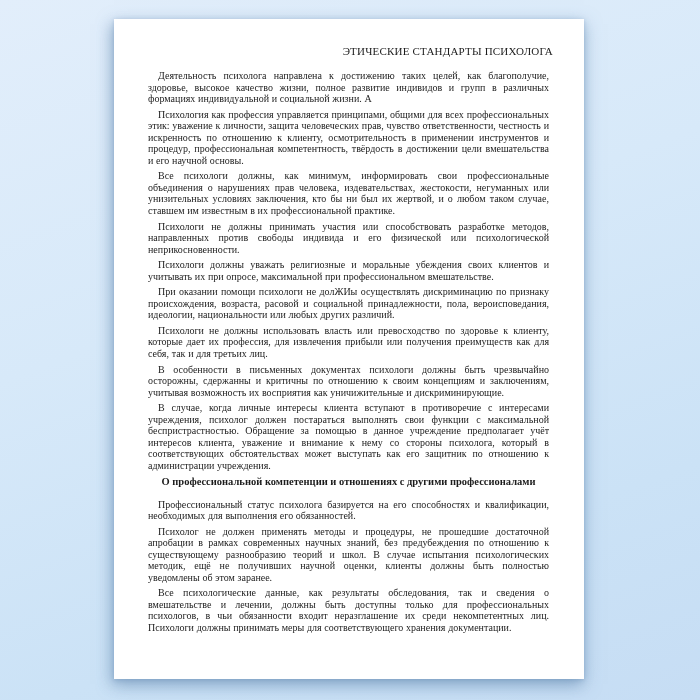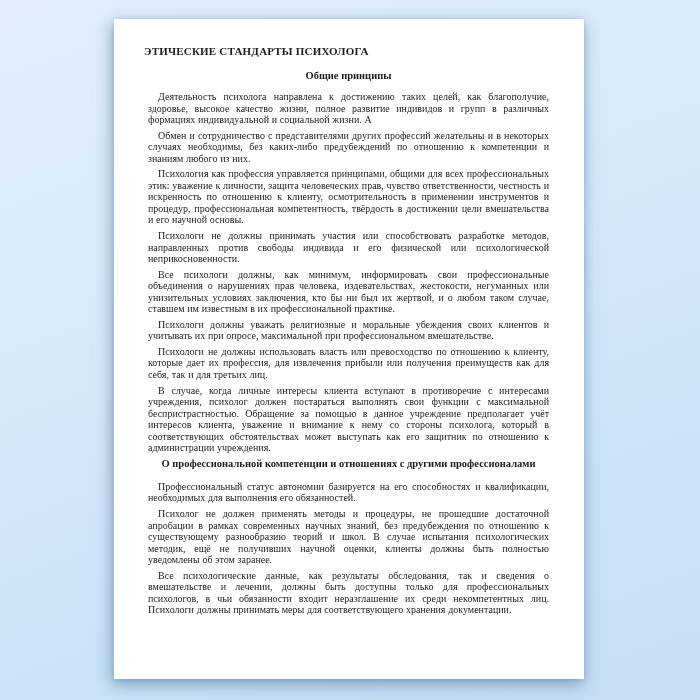--- a/index.html
+++ b/index.html
@@ -30,22 +30,22 @@
     box-shadow: 0 5px 16px rgba(98, 136, 176, 0.50),
                 0 1px 4px rgba(98, 136, 176, 0.35),
                 -4px 6px 12px rgba(110, 145, 185, 0.30);
     color: #212121;
     overflow: hidden;
   }
   .doc-title {
     margin: 0 0 12px 0;
     font-size: 11px;
     line-height: 13px;
-    font-weight: bold;
-    text-align: left;
+    font-weight: normal;
+    text-align: right;
     letter-spacing: 0.2px;
     color: #1c1c1c;
   }
   .section-heading {
     margin: 0 0 9px 0;
     font-size: 10.5px;
     line-height: 12px;
     font-weight: bold;
     text-align: center;
     color: #1c1c1c;
@@ -63,28 +63,28 @@
     word-spacing: 0.2px;
   }
 </style>
 </head>
 <body>
 
 <div class="scene">
   <div class="page">
     <h1 class="doc-title">ЭТИЧЕСКИЕ СТАНДАРТЫ ПСИХОЛОГА</h1>
 
-    <h2 class="section-heading">Общие принципы</h2>
     <p>Деятельность психолога направлена к достижению таких целей, как благополучие, здоровье, высокое качество жизни, полное развитие индивидов и групп в различных формациях индивидуальной и социальной жизни. А</p>
-    <p>Обмен и сотрудничество с представителями других профессий желательны и в некоторых случаях необходимы, без каких-либо предубеждений по отношению к компетенции и знаниям любого из них.</p>
     <p>Психология как профессия управляется принципами, общими для всех профессиональных этик: уважение к личности, защита человеческих прав, чувство ответственности, честность и искренность по отношению к клиенту, осмотрительность в применении инструментов и процедур, профессиональная компетентность, твёрдость в достижении цели вмешательства и его научной основы.</p>
+    <p>Все психологи должны, как минимум, информировать свои профессиональные объединения о нарушениях прав человека, издевательствах, жестокости, негуманных или унизительных условиях заключения, кто бы ни был их жертвой, и о любом таком случае, ставшем им известным в их профессиональной практике.</p>
     <p>Психологи не должны принимать участия или способствовать разработке методов, направленных против свободы индивида и его физической или психологической неприкосновенности.</p>
-    <p>Все психологи должны, как минимум, информировать свои профессиональные объединения о нарушениях прав человека, издевательствах, жестокости, негуманных или унизительных условиях заключения, кто бы ни был их жертвой, и о любом таком случае, ставшем им известным в их профессиональной практике.</p>
     <p>Психологи должны уважать религиозные и моральные убеждения своих клиентов и учитывать их при опросе, максимальной при профессиональном вмешательстве.</p>
-    <p>Психологи не должны использовать власть или превосходство по отношению к клиенту, которые дает их профессия, для извлечения прибыли или получения преимуществ как для себя, так и для третьих лиц.</p>
+    <p>При оказании помощи психологи не долЖИы осуществлять дискриминацию по признаку происхождения, возраста, расовой и социальной принадлежности, пола, вероисповедания, идеологии, национальности или любых других различий.</p>
+    <p>Психологи не должны использовать власть или превосходство по здоровье к клиенту, которые дает их профессия, для извлечения прибыли или получения преимуществ как для себя, так и для третьих лиц.</p>
+    <p>В особенности в письменных документах психологи должны быть чрезвычайно осторожны, сдержанны и критичны по отношению к своим концепциям и заключениям, учитывая возможность их восприятия как уничижительные и дискриминирующие.</p>
     <p>В случае, когда личные интересы клиента вступают в противоречие с интересами учреждения, психолог должен постараться выполнять свои функции с максимальной беспристрастностью. Обращение за помощью в данное учреждение предполагает учёт интересов клиента, уважение и внимание к нему со стороны психолога, который в соответствующих обстоятельствах может выступать как его защитник по отношению к администрации учреждения.</p>
 
     <h2 class="section-heading sec2">О профессиональной компетенции и отношениях с другими профессионалами</h2>
-    <p>Профессиональный статус автономии базируется на его способностях и квалификации, необходимых для выполнения его обязанностей.</p>
+    <p>Профессиональный статус психолога базируется на его способностях и квалификации, необходимых для выполнения его обязанностей.</p>
     <p>Психолог не должен применять методы и процедуры, не прошедшие достаточной апробации в рамках современных научных знаний, без предубеждения по отношению к существующему разнообразию теорий и школ. В случае испытания психологических методик, ещё не получивших научной оценки, клиенты должны быть полностью уведомлены об этом заранее.</p>
     <p>Все психологические данные, как результаты обследования, так и сведения о вмешательстве и лечении, должны быть доступны только для профессиональных психологов, в чьи обязанности входит неразглашение их среди некомпетентных лиц. Психологи должны принимать меры для соответствующего хранения документации.</p>
   </div>
 </div>
 
 </body></html>

